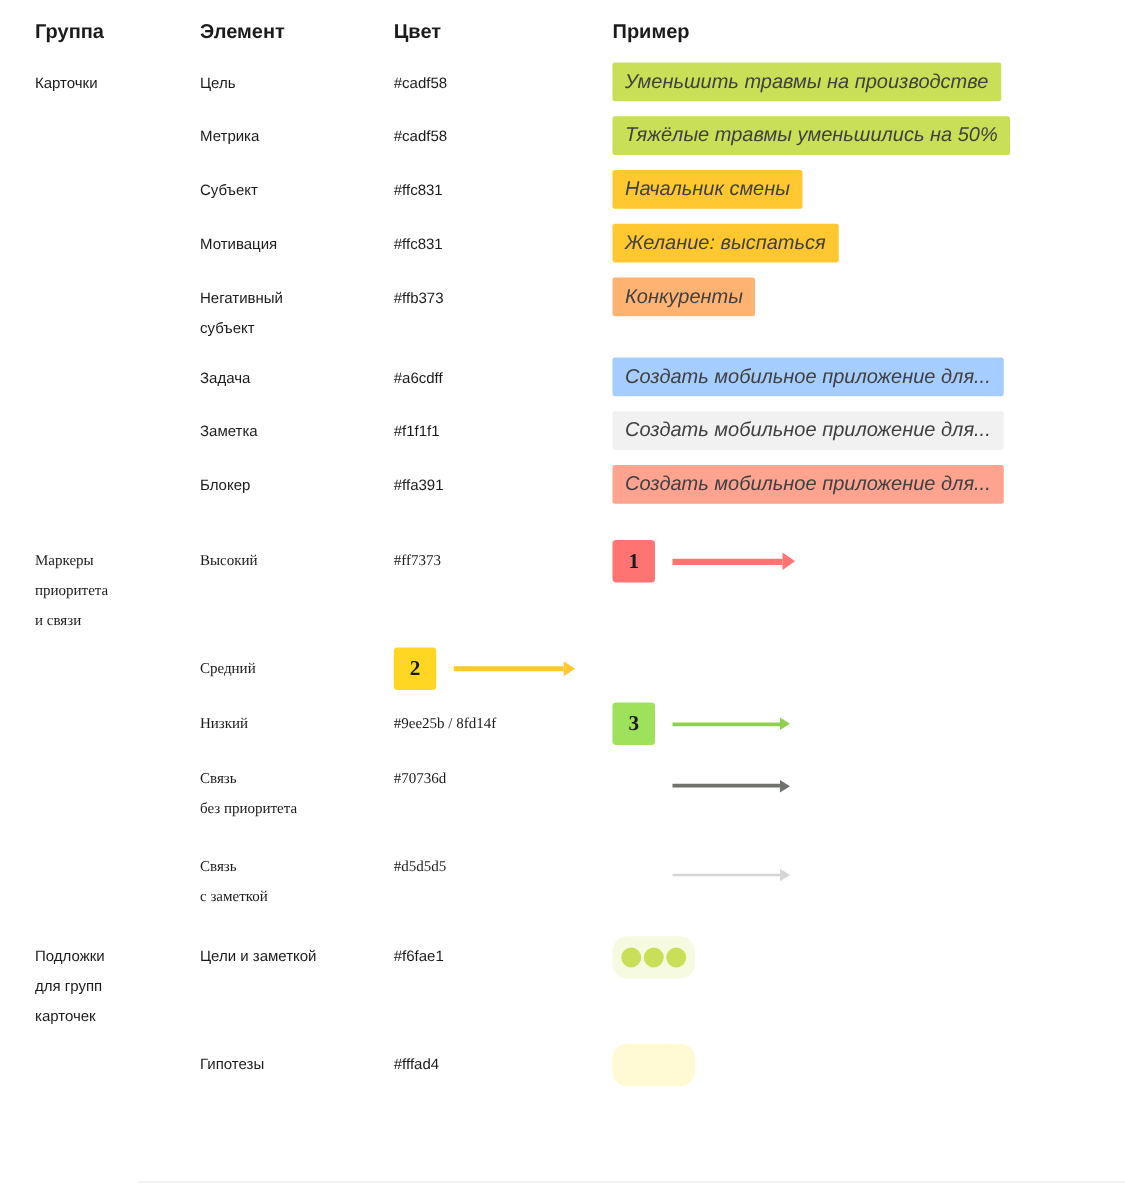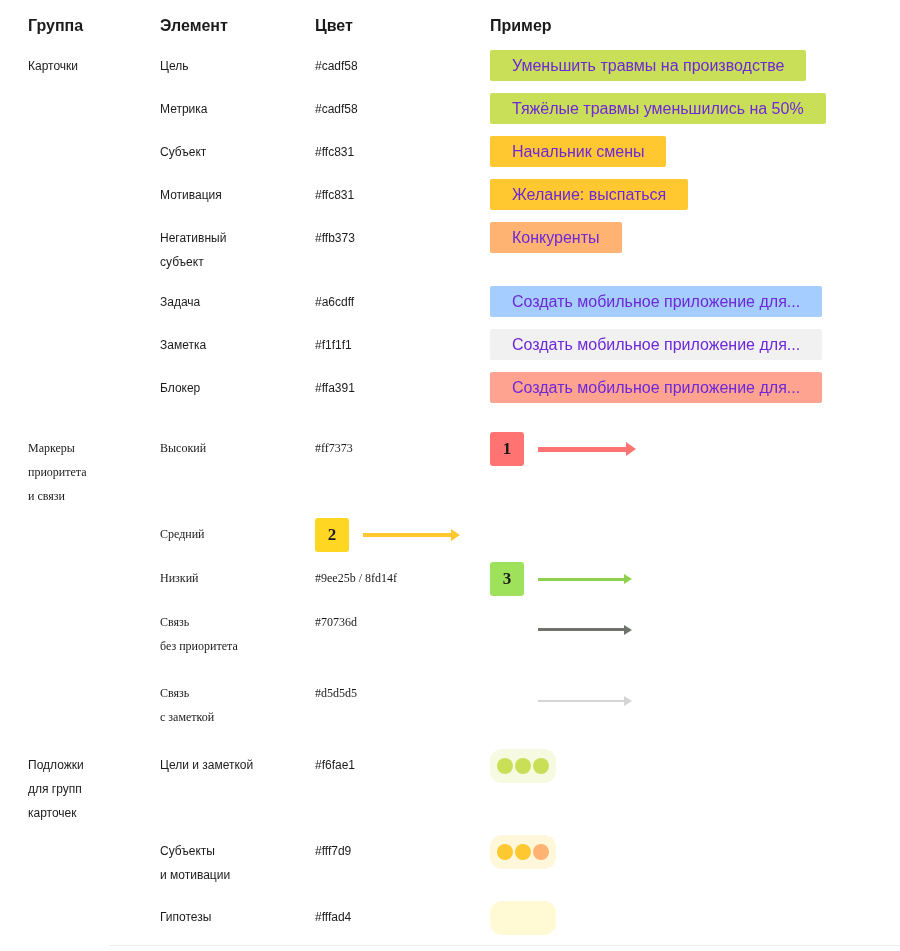--- a/index.html
+++ b/index.html
@@ -36,23 +36,24 @@
     font-size: 12px;
     line-height: 24px;
     padding-top: 4px;
     white-space: pre-line;
   }
 
   .badge {
     display: inline-block;
     font-size: 16px;
     line-height: 23px;
-    padding: 4px 22px;
+    padding: 4px 10px;
     border-radius: 2px;
-    color: #6d28d9;
+    color: #404040;
+    font-style: italic;
   }
 
   .example-flex { display: flex; align-items: center; }
   .example-arrow-only { padding-top: 11px; }
 
   .marker-square {
     width: 34px; height: 34px;
     border-radius: 3px;
     display: inline-flex;
     align-items: center;
@@ -232,33 +233,20 @@
       <div class="label">Цели и заметкой</div>
       <div class="label">#f6fae1</div>
       <div>
         <span class="pill" style="background-color: rgb(246, 250, 225);">
           <span class="dot" style="background-color: rgb(202, 223, 88);"></span>
           <span class="dot" style="background-color: rgb(202, 223, 88);"></span>
           <span class="dot" style="background-color: rgb(202, 223, 88);"></span>
         </span>
       </div>
     </div>
-    <div class="row mb-14">
-      <div></div>
-      <div class="label">Субъекты
-и мотивации</div>
-      <div class="label">#fff7d9</div>
-      <div>
-        <span class="pill" style="background-color: rgb(255, 247, 217);">
-          <span class="dot" style="background-color: rgb(255, 200, 49);"></span>
-          <span class="dot" style="background-color: rgb(255, 200, 49);"></span>
-          <span class="dot" style="background-color: rgb(255, 179, 115);"></span>
-        </span>
-      </div>
-    </div>
     <div class="row row-tight">
       <div></div>
       <div class="label">Гипотезы</div>
       <div class="label">#fffad4</div>
       <div>
         <span class="pill" style="background-color: rgb(255, 250, 212);">
           
           
           
         </span>

